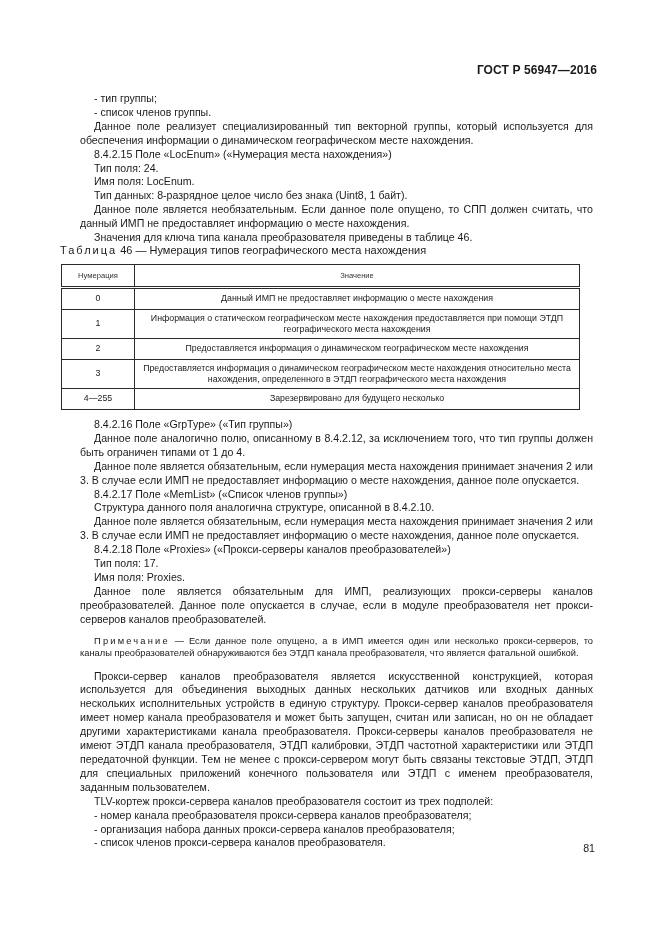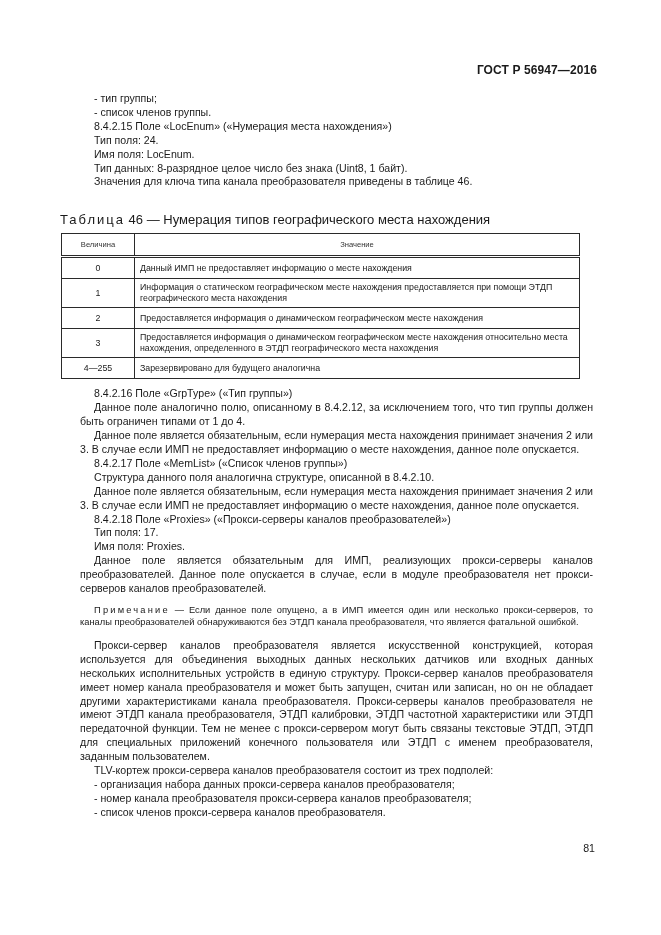--- a/index.html
+++ b/index.html
@@ -11,67 +11,69 @@
     position: absolute; top: 63px; right: 64px;
     font-weight: bold; font-size: 12px; letter-spacing: 0.1px;
   }
   .content {
     position: absolute; left: 80px; top: 92px; width: 513px;
     font-size: 10.6px; line-height: 13.9px;
   }
   .p { text-indent: 14px; text-align: justify; margin: 0; }
   .list-item { margin: 0; padding-left: 14px; }
   .caption {
-    font-size: 13px; margin-top: 25px; margin-left: -20px; margin-bottom: 8px; line-height: 11px;
+    font-size: 11px; margin-top: 0; margin-left: -20px; margin-bottom: 8px; line-height: 11px;
   }
   .caption .spaced { letter-spacing: 2px; }
   table.t46 {
     border-collapse: collapse; width: 519px; margin-left: -19px;
     font-size: 8.8px; line-height: 11px;
   }
   table.t46 th, table.t46 td {
     border: 1px solid #2a2a2a; padding: 3px 5px; vertical-align: middle;
   }
   table.t46 th { font-weight: normal; font-size: 7.6px; color: #333; height: 15px; }
   table.t46 thead tr th { border-bottom: 3px double #2a2a2a; }
   table.t46 td.val { text-align: center; width: 62px; }
-  table.t46 td.desc { text-align: left; }
+  table.t46 td.desc { text-align: center; }
   table.t46 td { height: 14px; }
   .after-table { margin-top: 8px; }
   .note {
     font-size: 9.3px; line-height: 12.5px; margin: 8px 0 10px 0;
     text-indent: 14px; text-align: justify;
   }
   .note .spaced { letter-spacing: 2.2px; margin-top: 12px; }
   .page-number {
     position: absolute; top: 842px; right: 66px; font-size: 10.6px;
   }
 </style>
 </head>
 <body>
 
 <div class="header-code">ГОСТ Р 56947—2016</div>
 
 <div class="content">
   <p class="list-item">- тип группы;</p>
   <p class="list-item">- список членов группы.</p>
+  <p class="p">Данное поле реализует специализированный тип векторной группы, который используется для обеспечения информации о динамическом географическом месте нахождения.</p>
   <p class="p">8.4.2.15 Поле «LocEnum» («Нумерация места нахождения»)</p>
   <p class="p">Тип поля: 24.</p>
   <p class="p">Имя поля: LocEnum.</p>
   <p class="p">Тип данных: 8-разрядное целое число без знака (Uint8, 1 байт).</p>
+  <p class="p">Данное поле является необязательным. Если данное поле опущено, то СПП должен считать, что данный ИМП не предоставляет информацию о месте нахождения.</p>
   <p class="p">Значения для ключа типа канала преобразователя приведены в таблице 46.</p>
 
   <div class="caption">
     <span class="spaced">Таблица</span><span> 46 — Нумерация типов географического места нахождения</span>
   </div>
 
   <table class="t46">
     <thead>
       <tr>
-        <th>Величина</th>
+        <th>Нумерация</th>
         <th>Значение</th>
       </tr>
     </thead>
     <tbody>
       <tr>
         <td class="val">0</td>
         <td class="desc">Данный ИМП не предоставляет информацию о месте нахождения</td>
       </tr>
       <tr>
         <td class="val">1</td>
@@ -80,21 +82,21 @@
       <tr>
         <td class="val">2</td>
         <td class="desc">Предоставляется информация о динамическом географическом месте нахождения</td>
       </tr>
       <tr>
         <td class="val">3</td>
         <td class="desc">Предоставляется информация о динамическом географическом месте нахождения относительно места нахождения, определенного в ЭТДП географического места нахождения</td>
       </tr>
       <tr>
         <td class="val">4—255</td>
-        <td class="desc">Зарезервировано для будущего аналогична</td>
+        <td class="desc">Зарезервировано для будущего несколько</td>
       </tr>
     </tbody>
   </table>
 
   <div class="after-table">
     <p class="p">8.4.2.16 Поле «GrpType» («Тип группы»)</p>
     <p class="p">Данное поле аналогично полю, описанному в 8.4.2.12, за исключением того, что тип группы должен быть ограничен типами от 1 до 4.</p>
     <p class="p">Данное поле является обязательным, если нумерация места нахождения принимает значения 2 или 3. В случае если ИМП не предоставляет информацию о месте нахождения, данное поле опускается.</p>
     <p class="p">8.4.2.17 Поле «MemList» («Список членов группы»)</p>
     <p class="p">Структура данного поля аналогична структуре, описанной в 8.4.2.10.</p>
@@ -104,18 +106,18 @@
     <p class="p">Имя поля: Proxies.</p>
     <p class="p">Данное поле является обязательным для ИМП, реализующих прокси-серверы каналов преобразователей. Данное поле опускается в случае, если в модуле преобразователя нет прокси-серверов каналов преобразователей.</p>
   </div>
 
   <p class="note">
     <span class="spaced">Примечание</span><span> — Если данное поле опущено, а в ИМП имеется один или несколько прокси-серверов, то каналы преобразователей обнаруживаются без ЭТДП канала преобразователя, что является фатальной ошибкой.</span>
   </p>
 
   <p class="p">Прокси-сервер каналов преобразователя является искусственной конструкцией, которая используется для объединения выходных данных нескольких датчиков или входных данных нескольких исполнительных устройств в единую структуру. Прокси-сервер каналов преобразователя имеет номер канала преобразователя и может быть запущен, считан или записан, но он не обладает другими характеристиками канала преобразователя. Прокси-серверы каналов преобразователя не имеют ЭТДП канала преобразователя, ЭТДП калибровки, ЭТДП частотной характеристики или ЭТДП передаточной функции. Тем не менее с прокси-сервером могут быть связаны текстовые ЭТДП, ЭТДП для специальных приложений конечного пользователя или ЭТДП с именем преобразователя, заданным пользователем.</p>
   <p class="p">TLV-кортеж прокси-сервера каналов преобразователя состоит из трех подполей:</p>
+  <p class="list-item">- номер канала преобразователя прокси-сервера каналов преобразователя;</p>
   <p class="list-item">- организация набора данных прокси-сервера каналов преобразователя;</p>
-  <p class="list-item">- номер канала преобразователя прокси-сервера каналов преобразователя;</p>
   <p class="list-item">- список членов прокси-сервера каналов преобразователя.</p>
 </div>
 
 <div class="page-number">81</div>
 
 </body></html>

